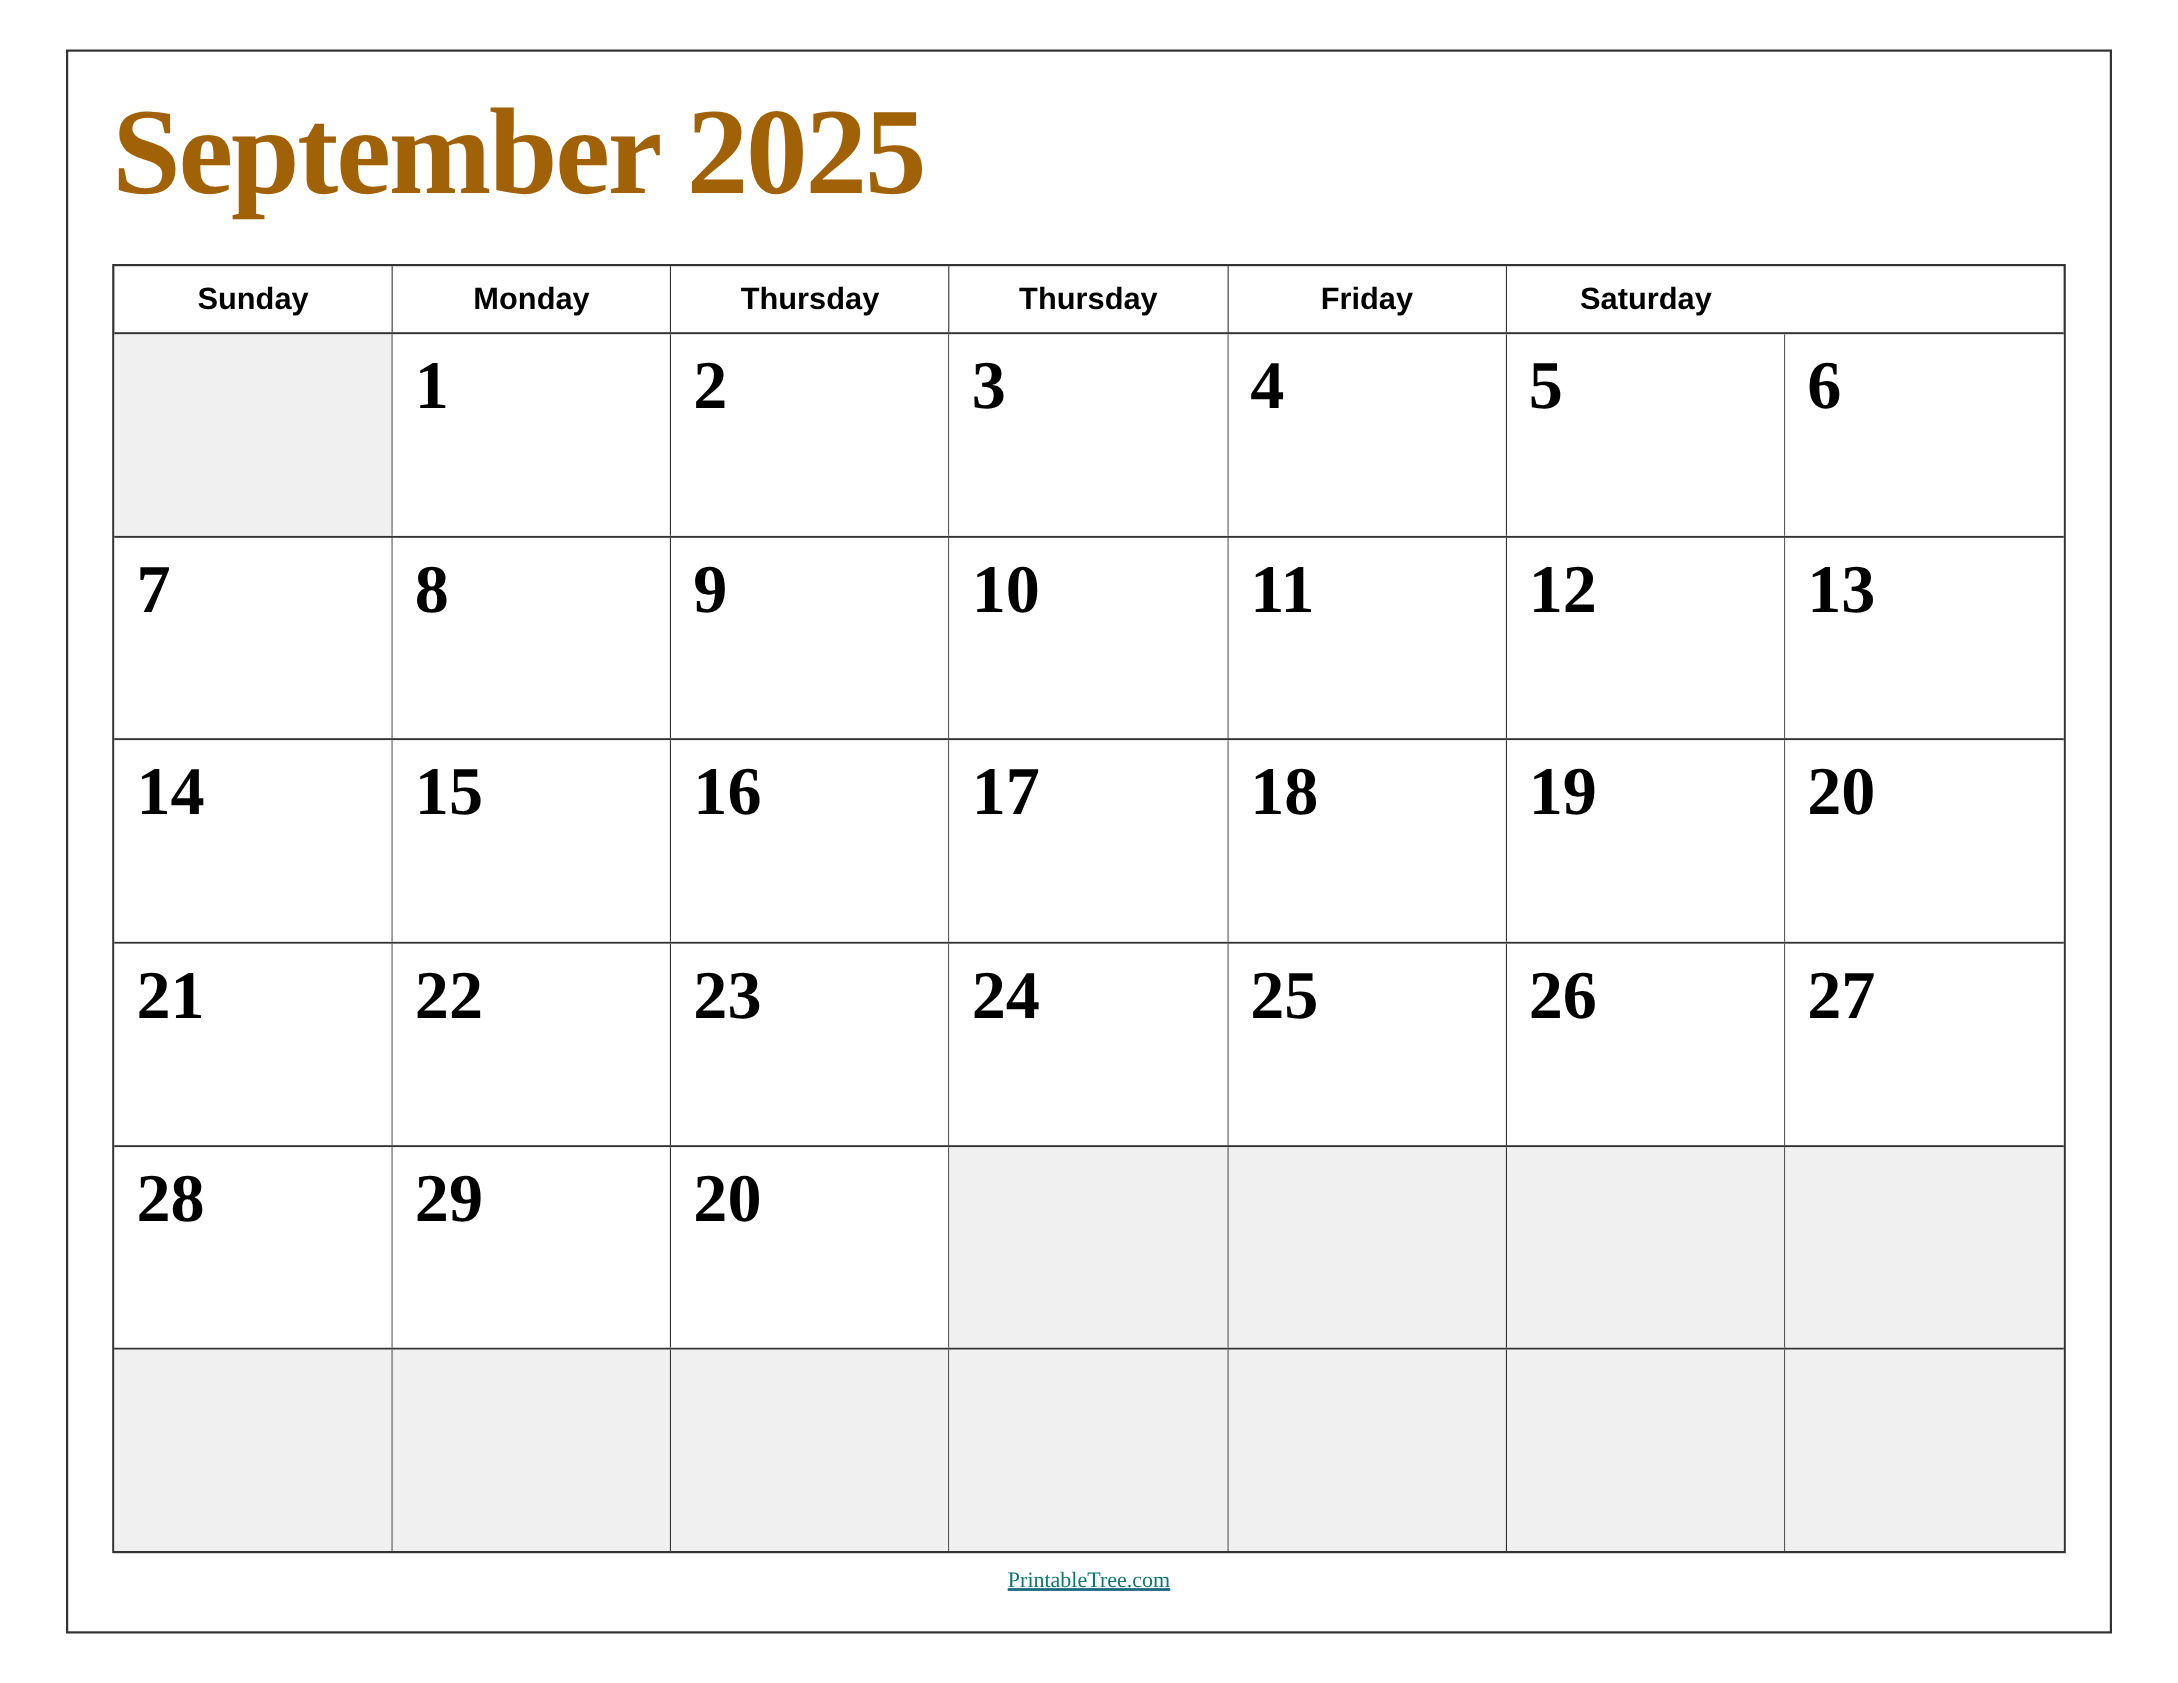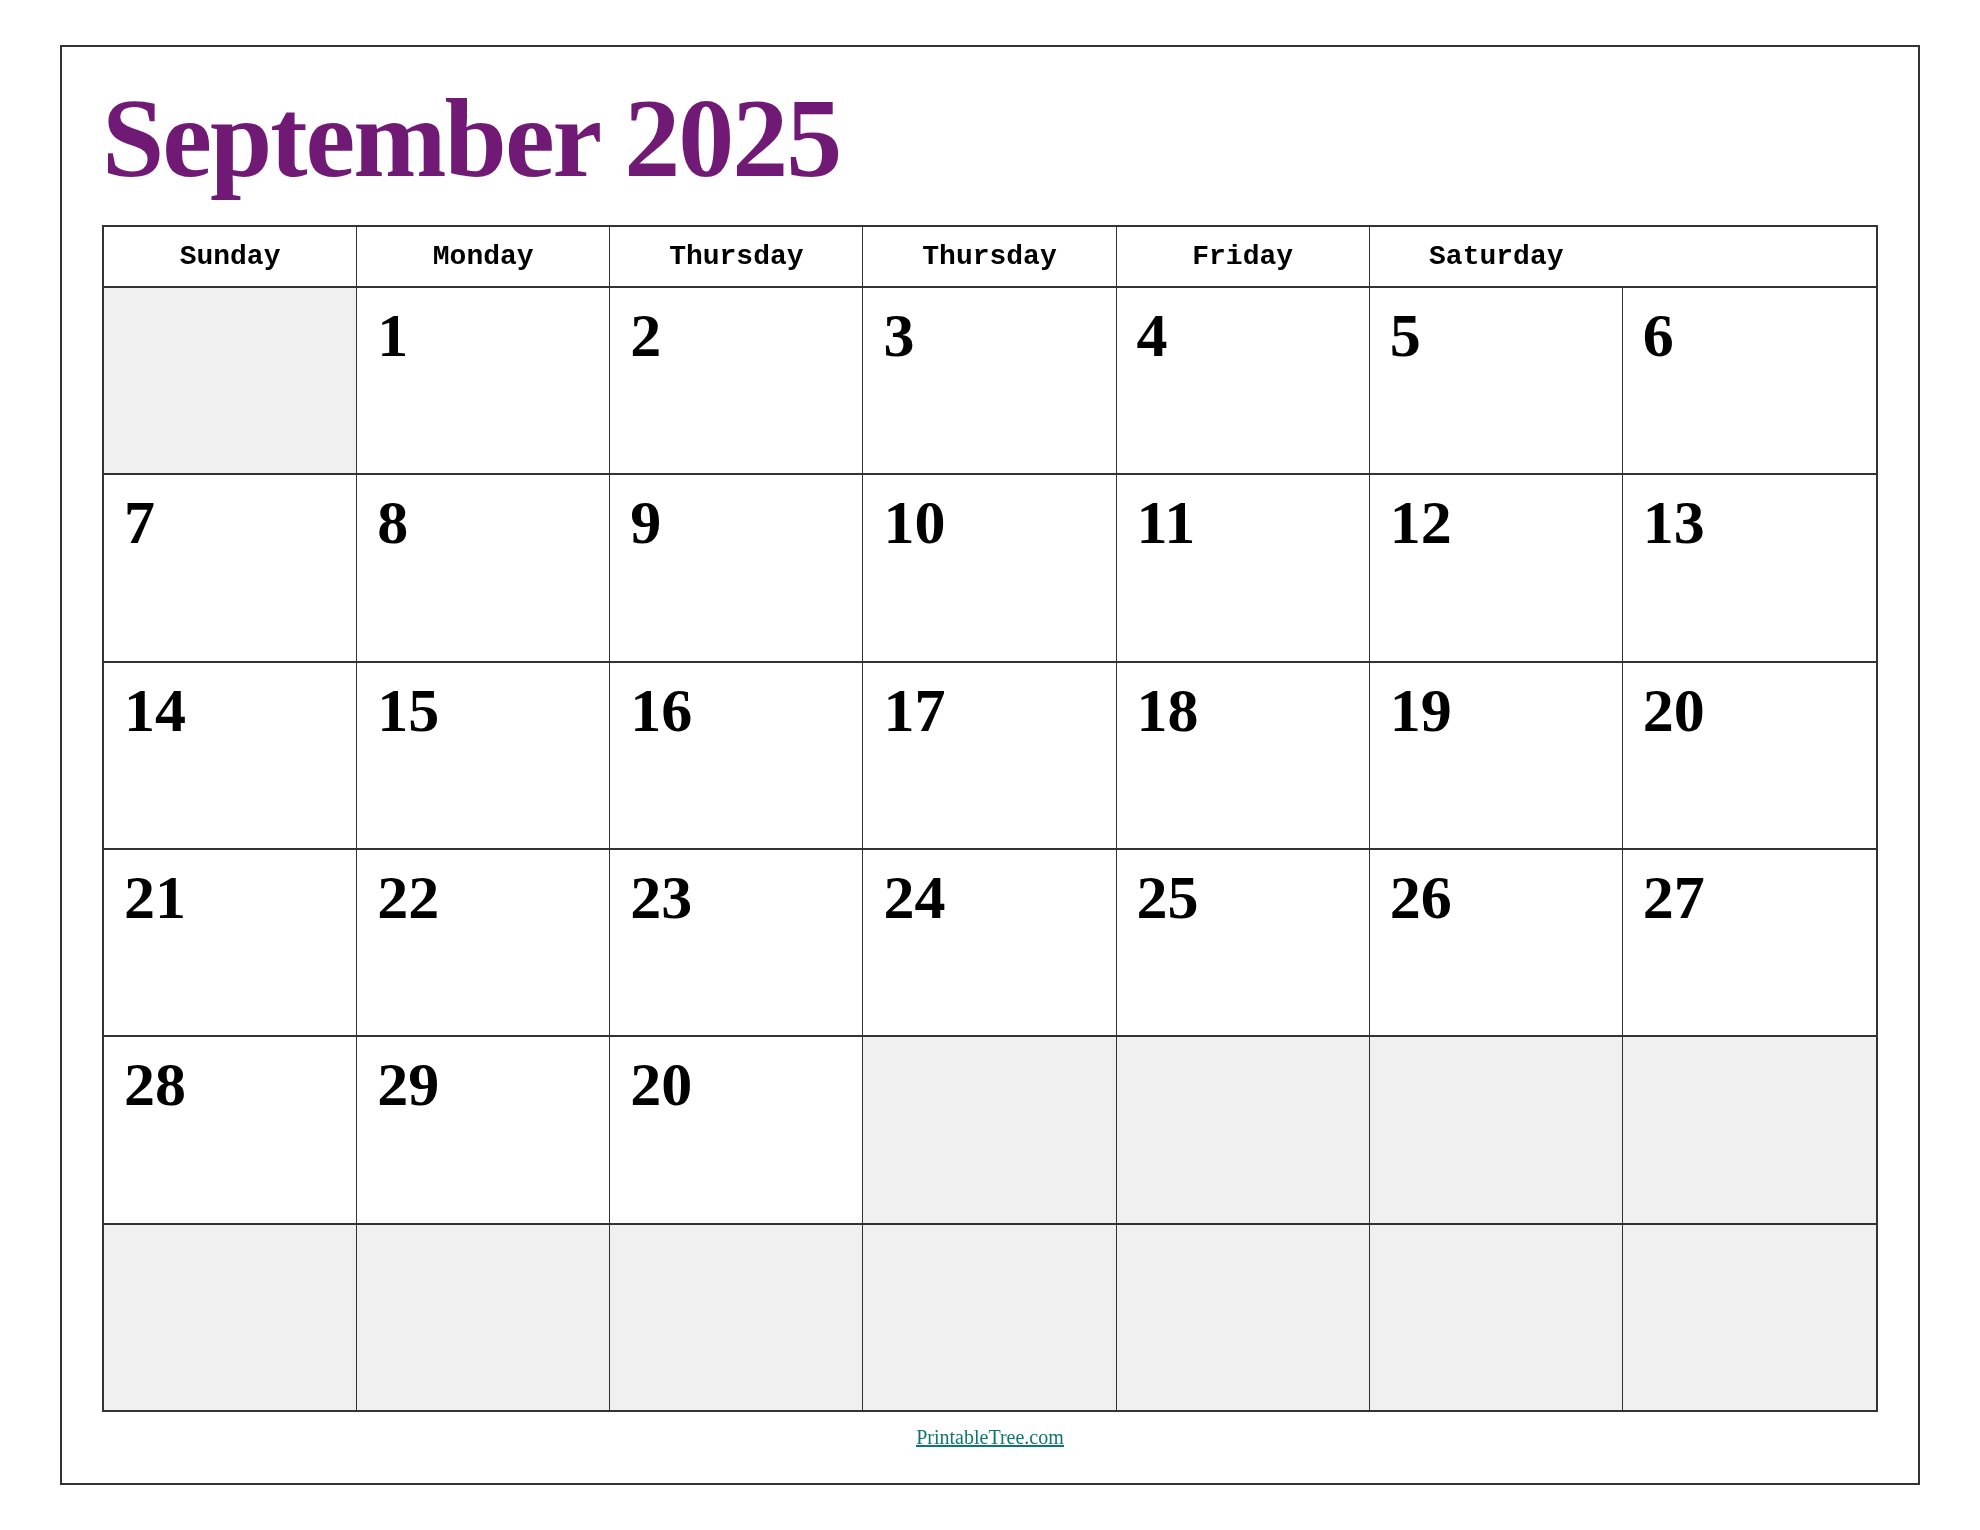--- a/index.html
+++ b/index.html
@@ -24,23 +24,23 @@
       background: #fff;
       padding: 30px 40px 20px 40px;
       display: flex;
       flex-direction: column;
     }
 
     .calendar-title {
       font-size: 112px;
       font-weight: 900;
       font-family: 'Georgia', 'Times New Roman', serif;
-      color: #701a75;
+      color: #a16207;
       line-height: 1.1;
-      margin-bottom: 25px;
+      margin-bottom: 40px;
       letter-spacing: -2px;
     }
 
     .calendar-grid {
       flex: 1;
       border: 2px solid #333;
       display: flex;
       flex-direction: column;
     }
 
@@ -48,21 +48,21 @@
       display: grid;
       grid-template-columns: repeat(7, 1fr);
       border-bottom: 2px solid #333;
     }
 
     .day-header {
       text-align: center;
       padding: 14px 12px;
       font-size: 28px;
       font-weight: 700;
-      font-family: Liberation Mono, monospace;
+      font-family: Liberation Sans, sans-serif;
       color: #000;
       border-right: 1px solid #333;
     }
 
     .day-header:last-child {
       border-right: none;
     }
 
     .calendar-weeks {
       flex: 1;

